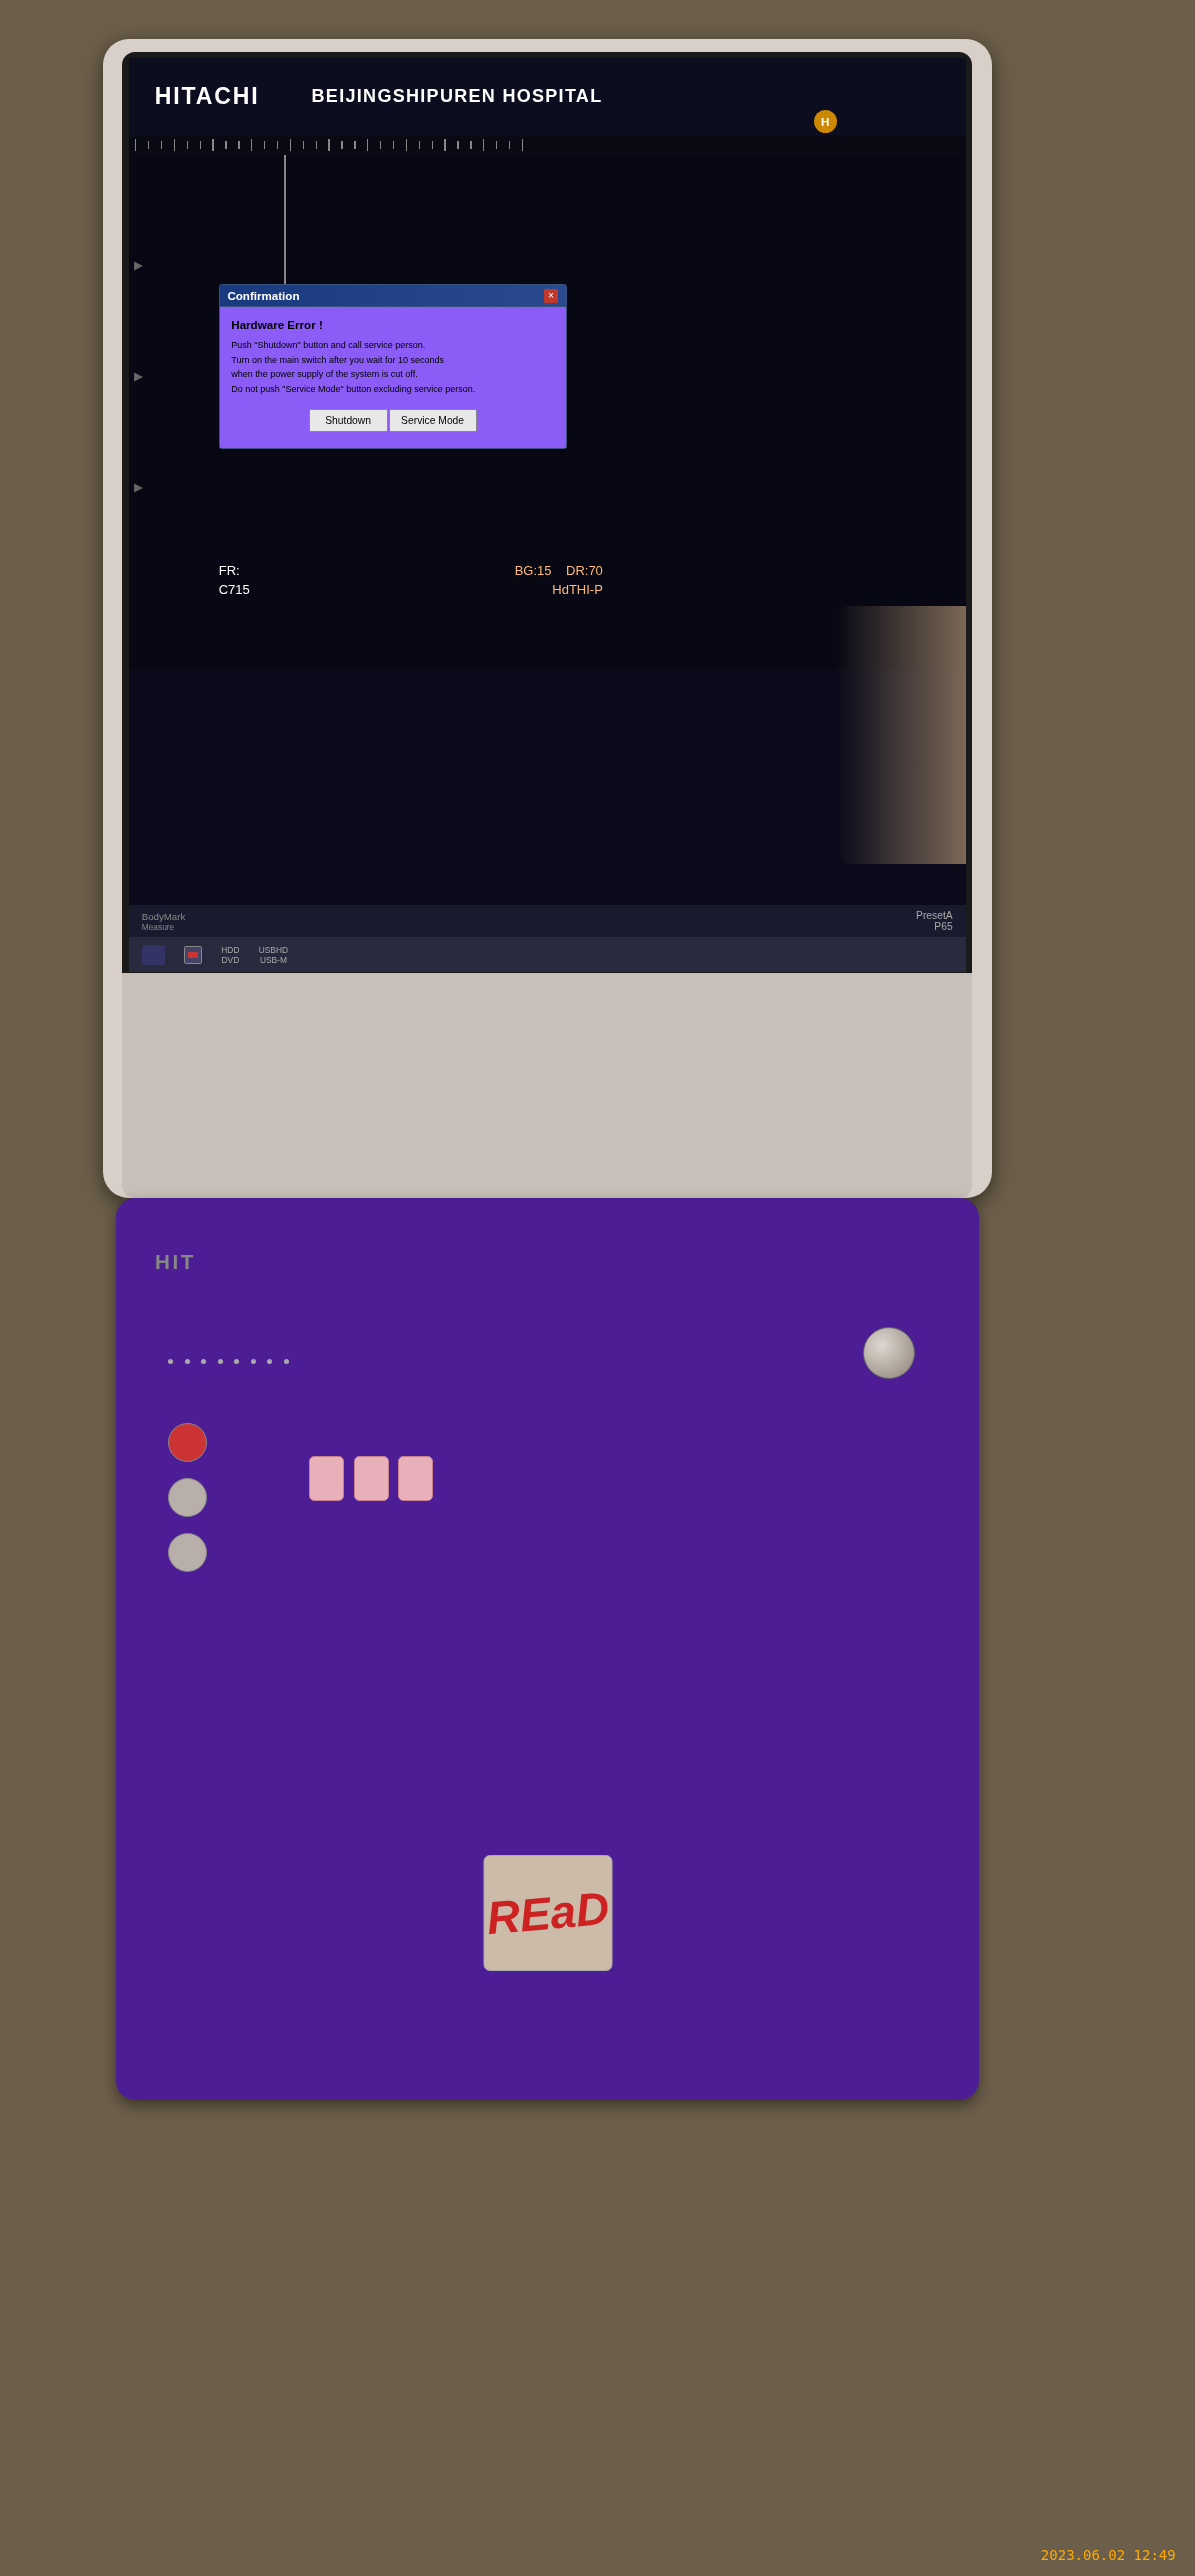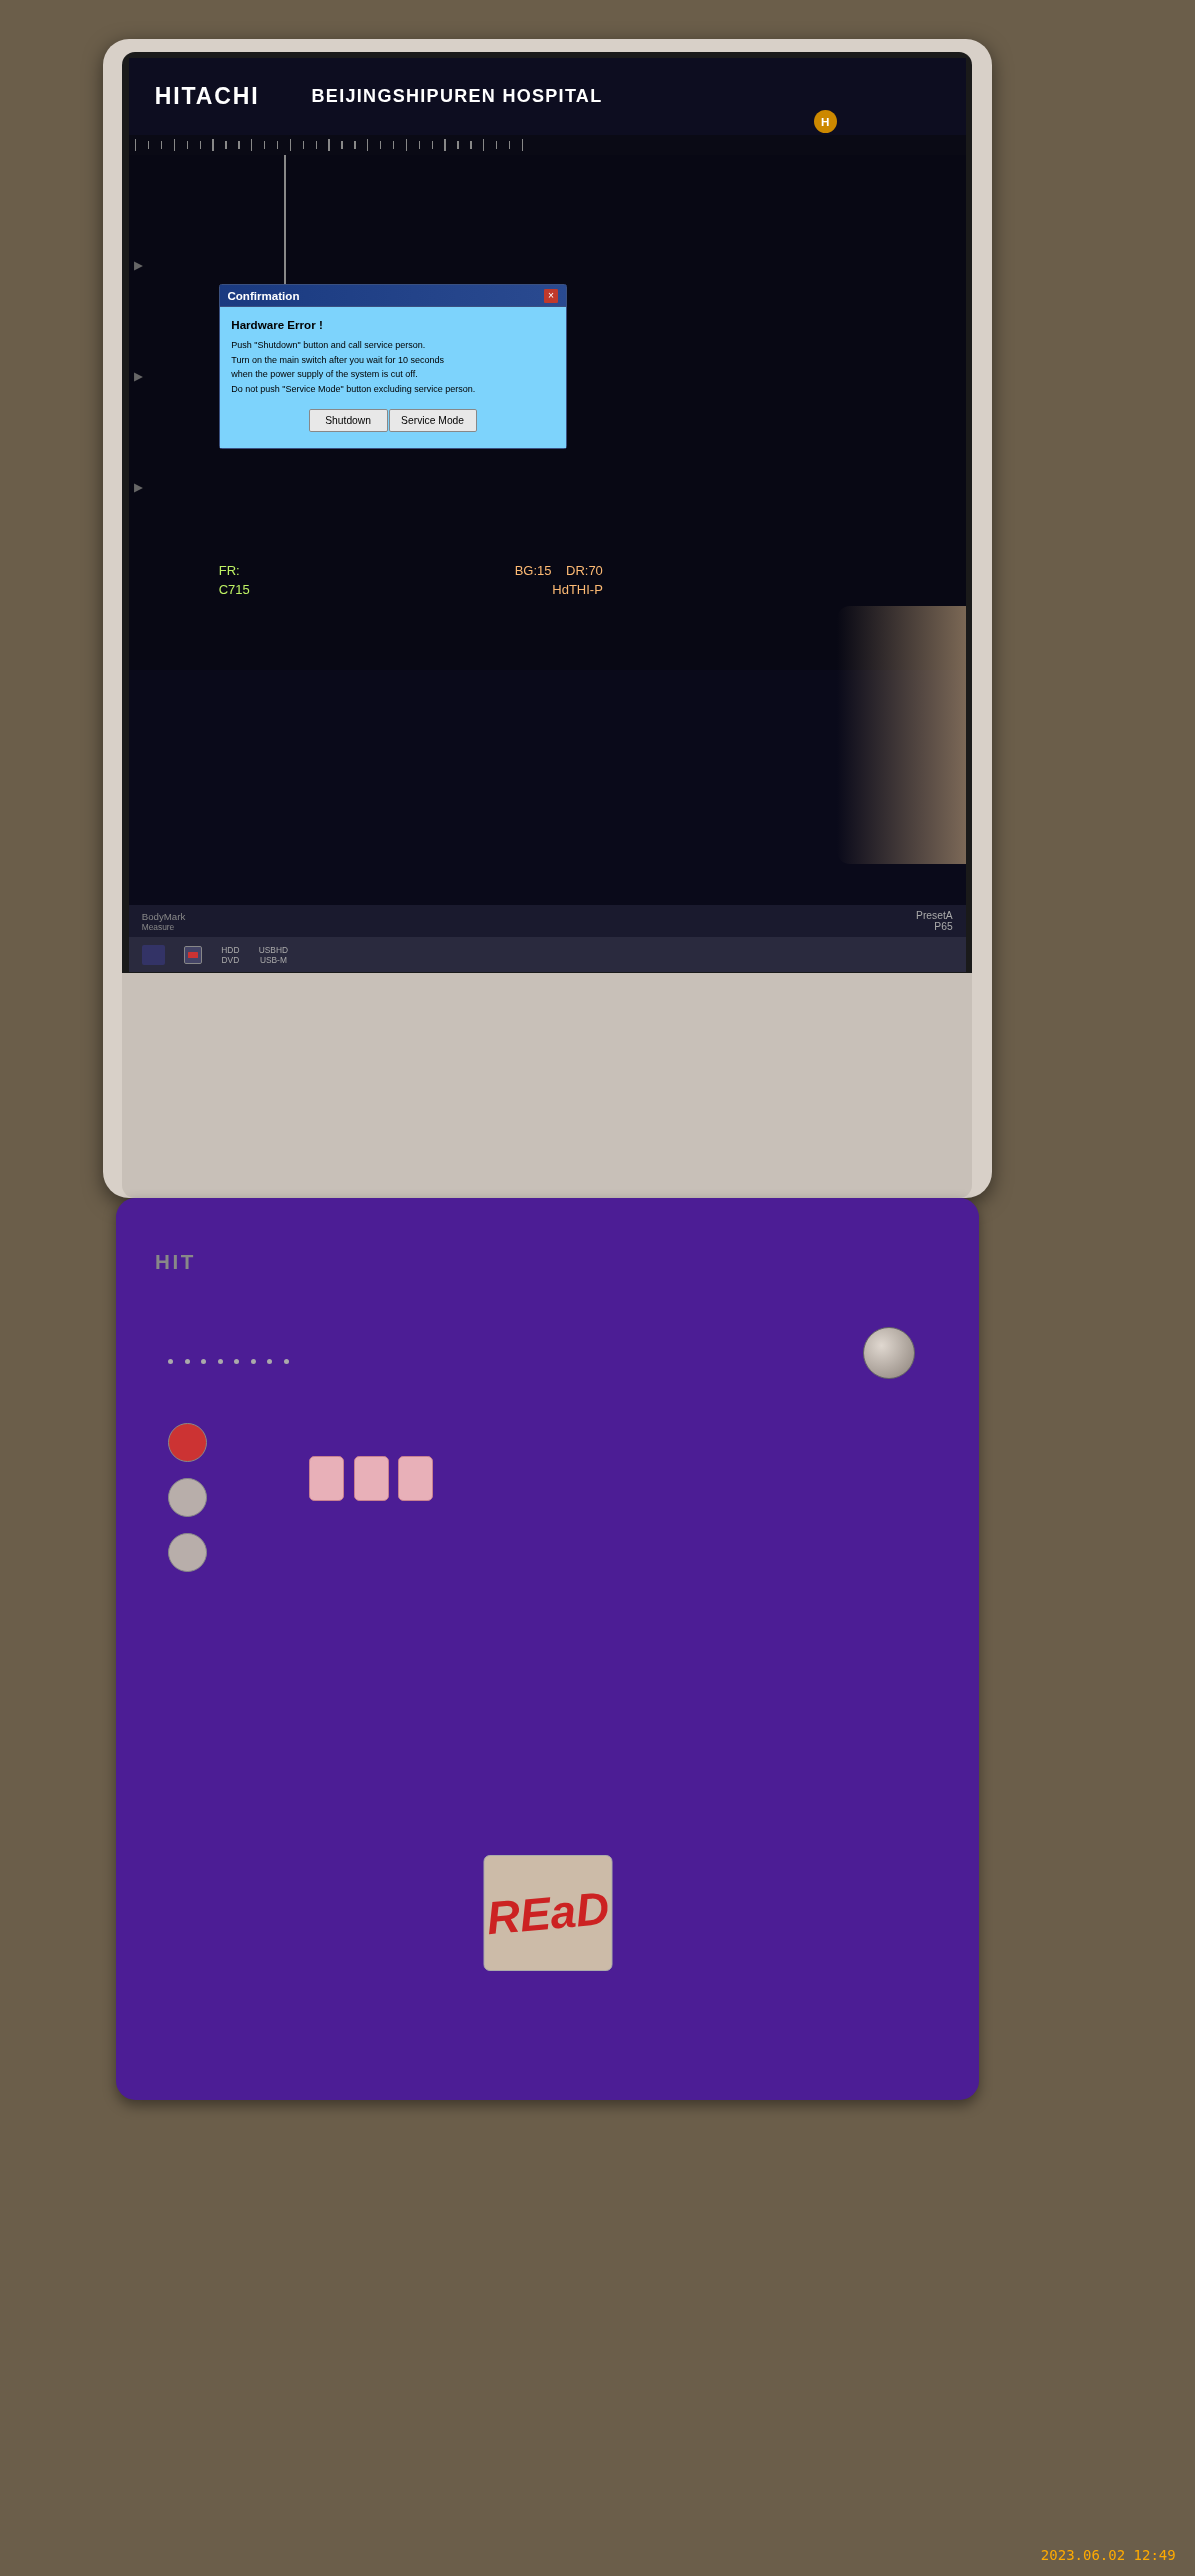--- a/index.html
+++ b/index.html
@@ -175,21 +175,21 @@
       height: 14px;
       display: flex;
       align-items: center;
       justify-content: center;
       cursor: pointer;
       border-radius: 1.3px;
     }
 
     .dialog-body {
       padding: 10.3px 11.6px;
-      background: #7dd3fc;
+      background: #8b5cf6;
     }
 
     .dialog-error-title {
       color: #000000;
       font-size: 11.6px;
       font-weight: bold;
       margin-bottom: 7.7px;
     }
 
     .dialog-message {
@@ -223,21 +223,21 @@
       padding: 5.2px 11.6px;
       font-size: 10.3px;
       cursor: pointer;
       color: #000;
     }
 
     .fr-info {
       position: absolute;
       bottom: 71px;
       left: 90px;
-      color: #bef264;
+      color: #ffffff;
       font-size: 13px;
       line-height: 1.4;
     }
 
     .bg-dr-info {
       position: absolute;
       bottom: 71px;
       left: 386px;
       color: #fdba74;
       font-size: 13px;

